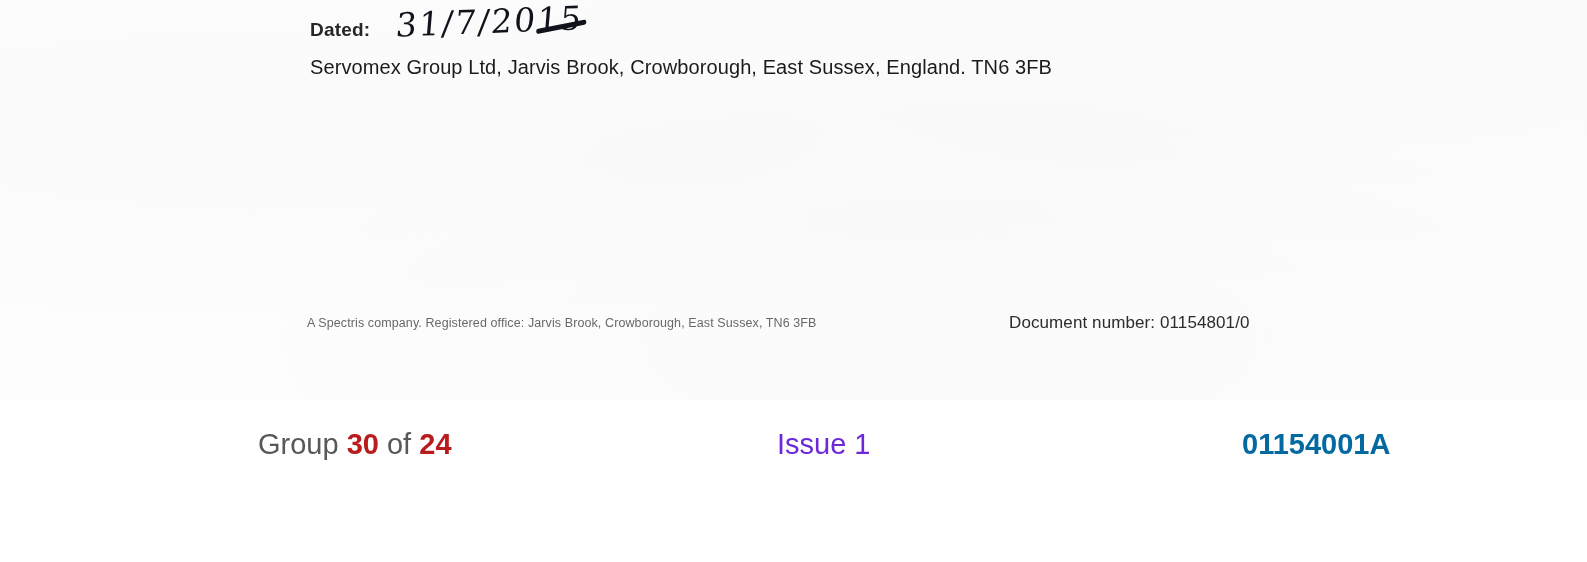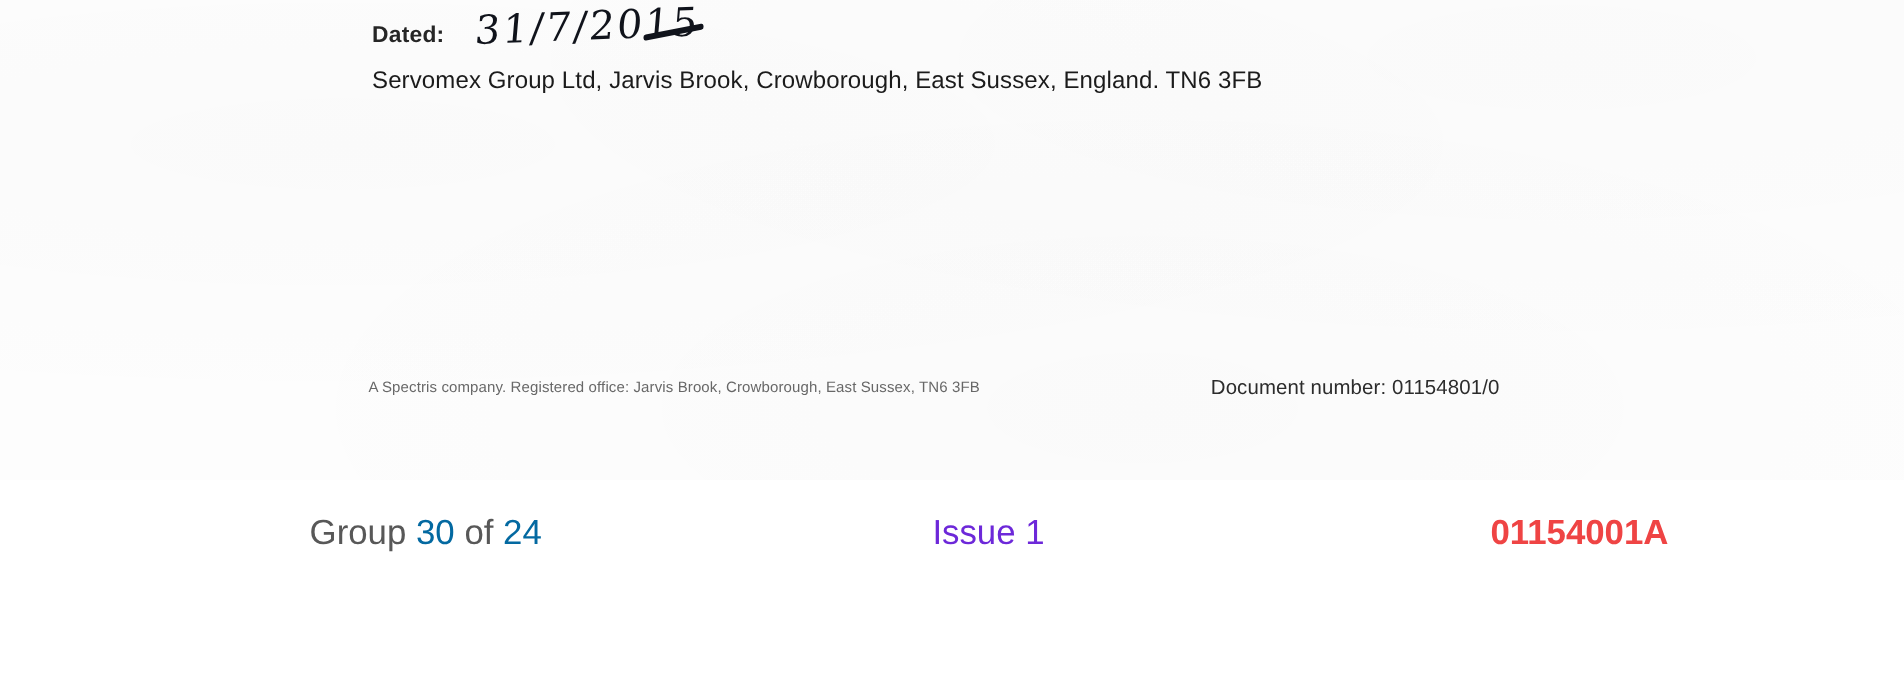--- a/index.html
+++ b/index.html
@@ -123,39 +123,39 @@
   }
   .page-indicator {
     position: absolute;
     left: 258px;
     top: 0;
     font-size: 29px;
     color: #585858;
     white-space: nowrap;
   }
   .page-indicator b {
-    color: #0369a1;
-    font-weight: normal;
+    color: #b91c1c;
+    font-weight: bold;
   }
   .issue-label {
     position: absolute;
     left: 777px;
     top: 0;
     font-size: 29px;
     font-weight: normal;
     color: #6d28d9;
     white-space: nowrap;
   }
   .doc-code {
     position: absolute;
     left: 1242px;
     top: 0;
     font-size: 29px;
     font-weight: bold;
-    color: #ef4444;
+    color: #0369a1;
     white-space: nowrap;
   }
 </style>
 </head>
 <body>
 
 <div class="scan">
 
   <div class="dated-row">
     <span class="dated-label">Dated:</span>

